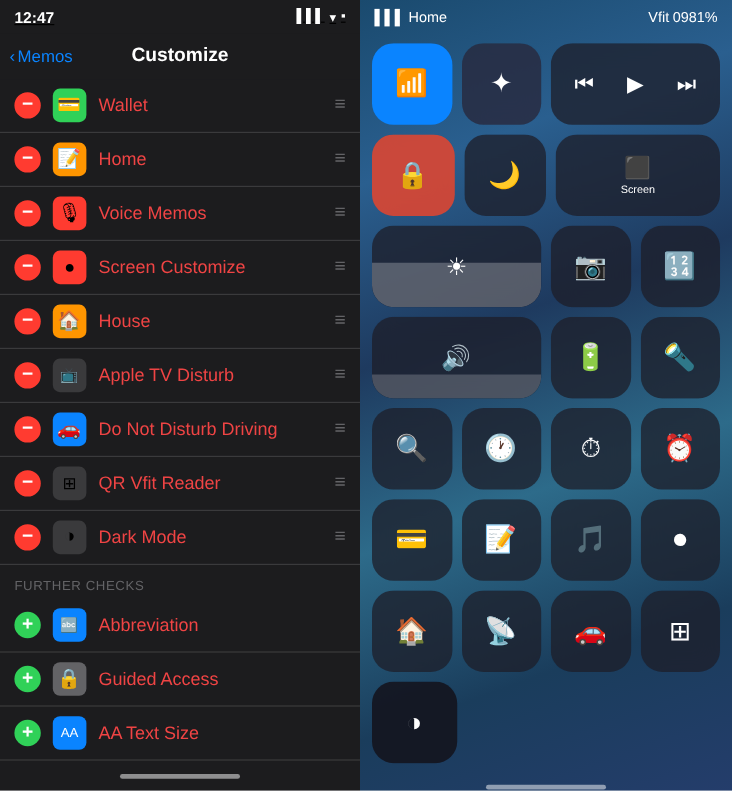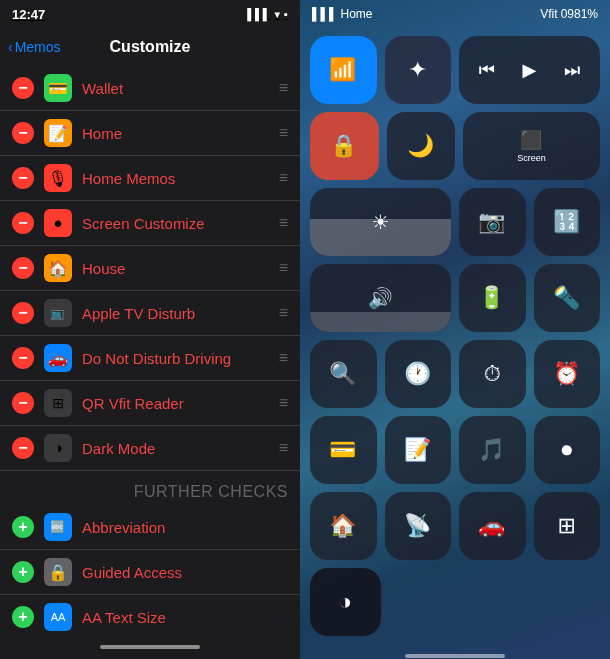--- a/index.html
+++ b/index.html
@@ -128,25 +128,24 @@
       font-size: 15px;
       flex: 1;
     }
     .drag-handle {
       color: #636366;
       font-size: 16px;
       margin-left: auto;
     }
     .section-header {
       color: #636366;
-      font-size: 16px;
+      font-size: 11px;
       padding: 12px 12px 4px;
       letter-spacing: 0.5px;
       text-transform: uppercase;
-      text-align: right;
     }
 
     
     .ic-green { background: #30d158; }
     .ic-orange { background: #ff9500; }
     .ic-red { background: #ff3b30; }
     .ic-blue { background: #0a84ff; }
     .ic-gray { background: #636366; }
     .ic-dark { background: #3a3a3c; }
 
@@ -275,21 +274,21 @@
     </div>
     <div class="list-item">
       <div class="remove-btn">−</div>
       <div class="item-icon ic-orange">📝</div>
       <span class="item-label">Home</span>
       <span class="drag-handle">≡</span>
     </div>
     <div class="list-item">
       <div class="remove-btn">−</div>
       <div class="item-icon ic-red">🎙</div>
-      <span class="item-label">Home Memos</span>
+      <span class="item-label">Voice Memos</span>
       <span class="drag-handle">≡</span>
     </div>
     <div class="list-item">
       <div class="remove-btn">−</div>
       <div class="item-icon ic-red" style="font-size:14px;">⏺</div>
       <span class="item-label">Screen Customize</span>
       <span class="drag-handle">≡</span>
     </div>
     <div class="list-item">
       <div class="remove-btn">−</div>

